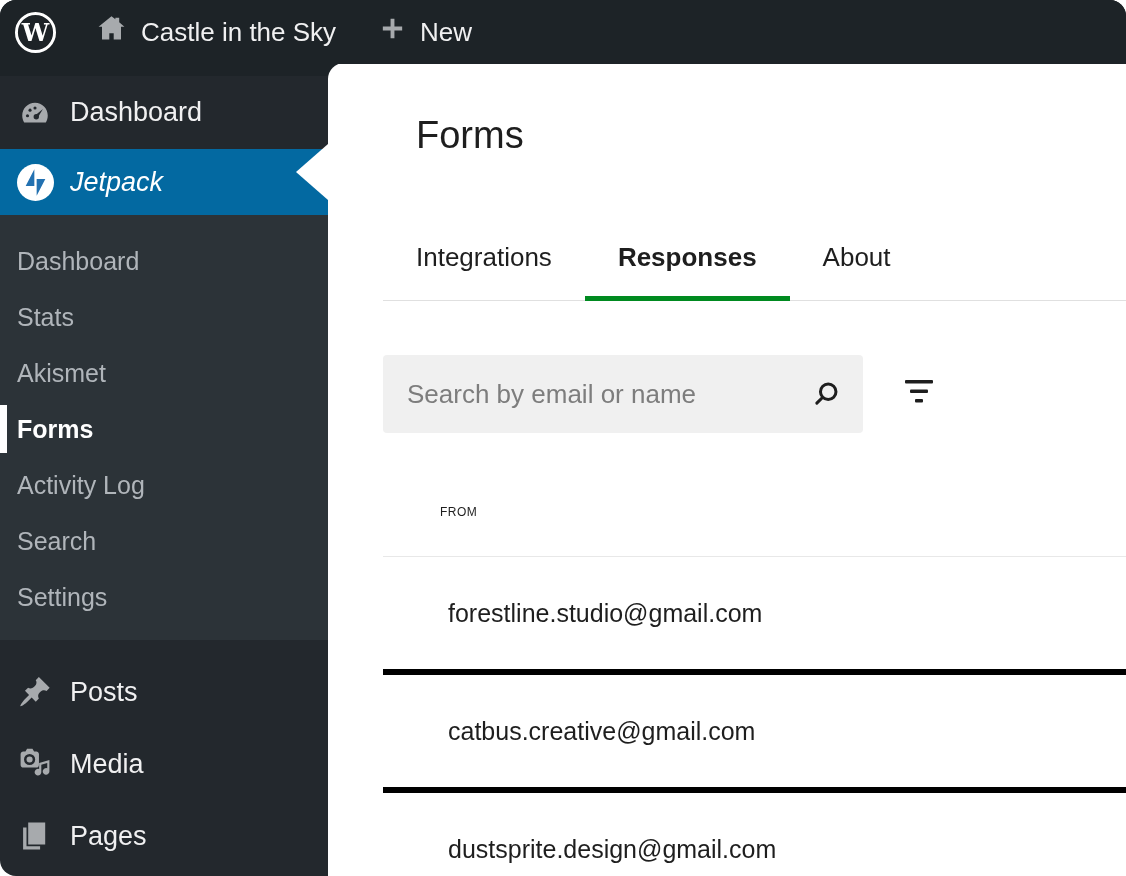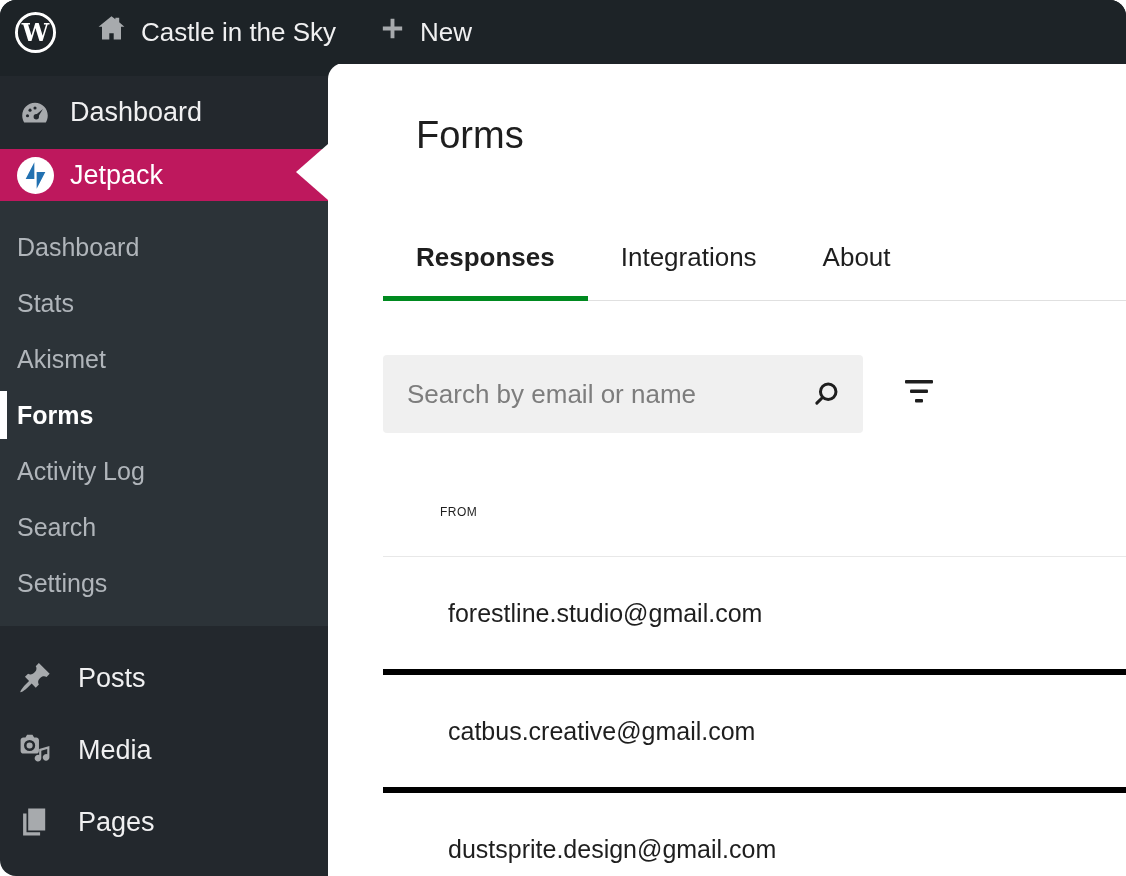--- a/index.html
+++ b/index.html
@@ -16,28 +16,28 @@
     background:#1d2327;display:flex;align-items:center;color:#f0f0f1;
   }
   .admin-bar .wp-logo{margin-left:14px;display:flex;align-items:center;cursor:pointer;}
   .ab-item{display:flex;align-items:center;gap:13px;margin-left:38px;cursor:pointer;font-size:26px;color:#f0f0f1;}
   .ab-item.new{margin-left:42px;}
   
   .sidebar{position:absolute;top:76px;left:0;width:328px;bottom:0;background:#23282d;z-index:2;}
   .menu-item{display:flex;align-items:center;color:#f0f0f1;font-size:27px;cursor:pointer;}
   .menu-item .mi-icon{width:70px;display:flex;justify-content:center;flex:0 0 70px;}
   .mi-dashboard{height:73px;}
-  .mi-jetpack{height:52px;background:#be185d;color:#fff;}
+  .mi-jetpack{height:66px;background:#0369a1;color:#fff;font-style:italic;}
   .submenu{background:#2c3338;padding:18px 0 15px 0;}
   .submenu-item{height:56px;display:flex;align-items:center;padding-left:17px;
     color:#b0b5ba;font-size:25px;cursor:pointer;position:relative;}
   .submenu-item.current{color:#fff;font-weight:700;}
   .submenu-item.current::before{content:"";position:absolute;left:0;top:4px;bottom:4px;width:7px;background:#fff;}
   .menu-group-2{margin-top:16px;}
-  .menu-group-2 .menu-item{height:72px;gap:8px;}
+  .menu-group-2 .menu-item{height:72px;}
   
   .jetpack-arrow{
     position:absolute;left:296px;top:144px;width:0;height:0;z-index:3;
     border-top:28px solid transparent;border-bottom:28px solid transparent;border-right:32px solid #fff;
   }
   
   .content{
     position:absolute;top:63px;left:328px;right:0;bottom:0;background:#fff;z-index:3;
     border-top-left-radius:16px;padding-left:55px;box-sizing:border-box;
   }
@@ -176,22 +176,22 @@
       </div>
     </div>
   </div>
 
   <div class="jetpack-arrow"></div>
 
   <div class="content">
     <h1 class="page-title">Forms</h1>
 
     <div class="tabs">
+      <div class="tab">Integrations</div>
       <div class="tab active">Responses</div>
-      <div class="tab">Integrations</div>
       <div class="tab">About</div>
     </div>
 
     <div class="toolbar">
       <div class="search-box">
         <input class="search-input" type="text" placeholder="Search by email or name" style="">
         <span class="search-icon">
           <svg viewBox="0 0 24 24" width="38" height="38" fill="none" stroke="#1e1e1e" stroke-width="1.9" stroke-linecap="round">
             <circle cx="13.4" cy="10.6" r="4.9"></circle>
             <line x1="9.8" y1="14.2" x2="6.2" y2="17.8"></line>

